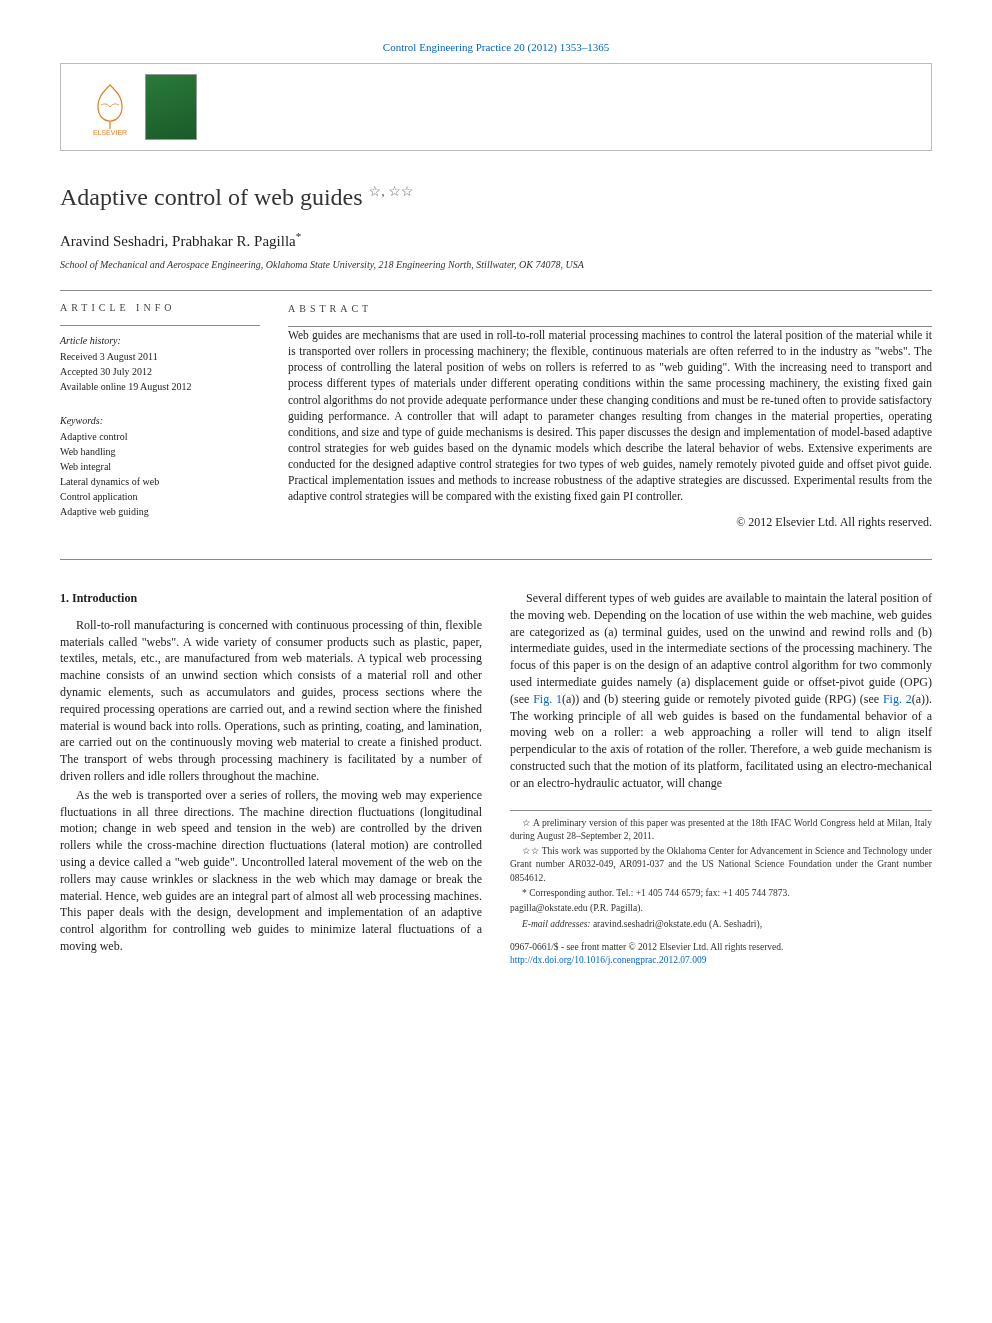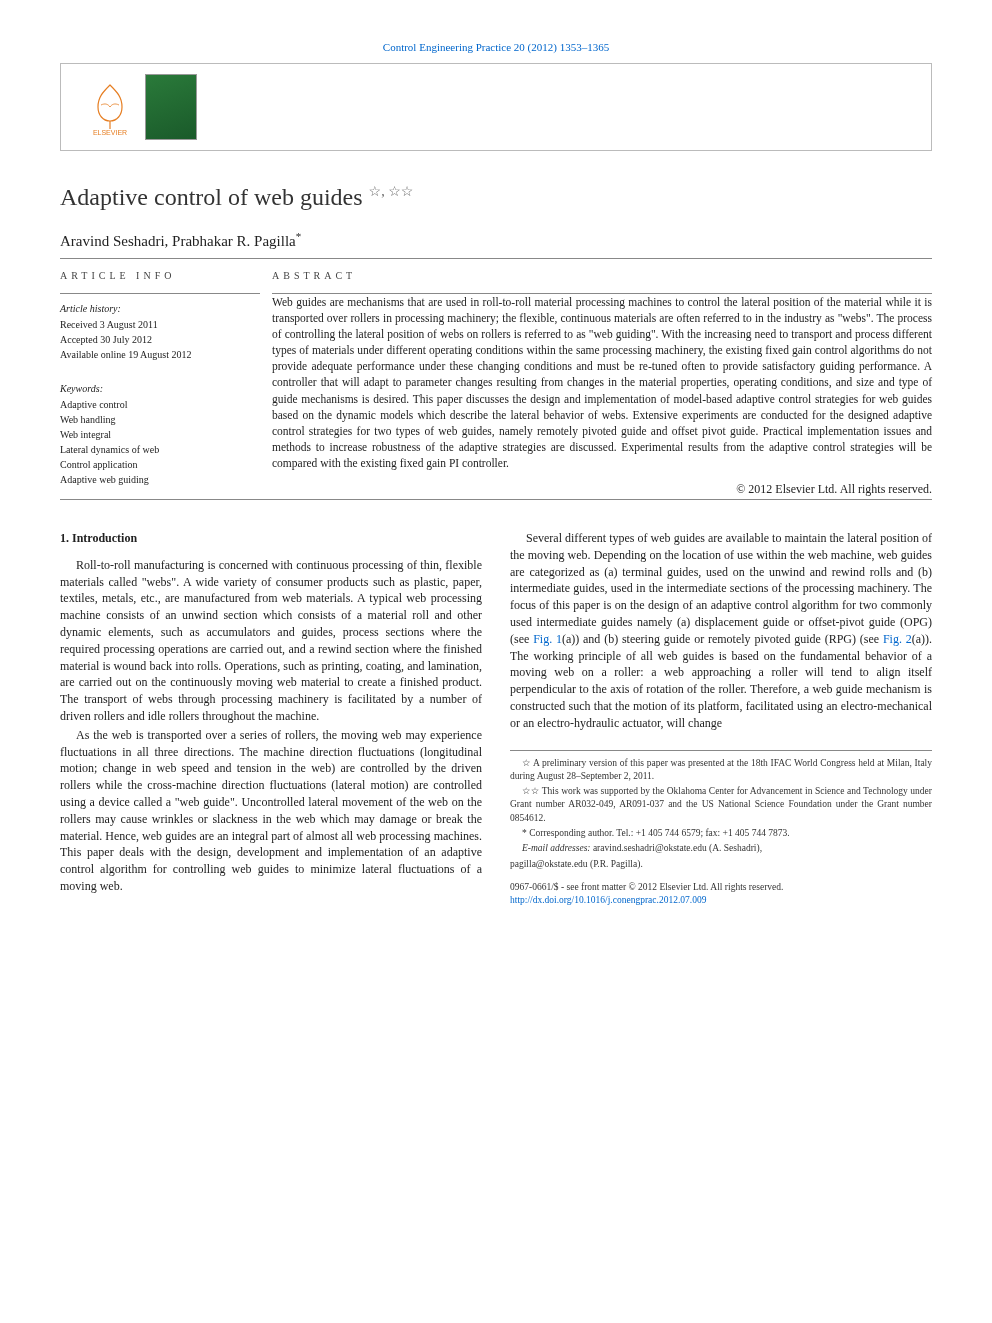--- a/index.html
+++ b/index.html
@@ -86,22 +86,24 @@
   .corr-mark { font-size: 11px; vertical-align: super; }
   .affiliation {
     font-size: 10px;
     font-style: italic;
     color: #333;
     margin-bottom: 18px;
   }
   .hr { border: none; border-top: 1px solid #888; margin: 0; }
   .info-abstract {
     display: flex;
-    gap: 12px;
+    gap: 28px;
     margin-top: 10px;
+    margin-bottom: 28px;
+    align-items: flex-end;
   }
   .info-col {
     width: 200px;
     font-size: 10px;
   }
   .info-heading {
     letter-spacing: 4px;
     font-size: 10px;
     color: #444;
     margin-bottom: 10px;
@@ -168,20 +170,21 @@
 
   <h1 class="article-title">
     <span>Adaptive control of web guides</span>
     <span class="star">☆, ☆☆</span>
   </h1>
 
   <div class="authors">
     <span>Aravind Seshadri, Prabhakar R. Pagilla</span><span class="corr-mark">*</span>
   </div>
 
+  <div class="affiliation">School of Mechanical and Aerospace Engineering, Oklahoma State University, 218 Engineering North, Stillwater, OK 74078, USA</div>
 
   <hr class="hr">
 
   <div class="info-abstract">
     <div class="info-col">
       <div class="info-heading">ARTICLE INFO</div>
       <div class="info-block">
         <div class="info-label">Article history:</div>
         <div class="info-line">Received 3 August 2011</div>
         <div class="info-line">Accepted 30 July 2012</div>
@@ -211,25 +214,25 @@
     <p class="para">Roll-to-roll manufacturing is concerned with continuous processing of thin, flexible materials called "webs". A wide variety of consumer products such as plastic, paper, textiles, metals, etc., are manufactured from web materials. A typical web processing machine consists of an unwind section which consists of a material roll and other dynamic elements, such as accumulators and guides, process sections where the required processing operations are carried out, and a rewind section where the finished material is wound back into rolls. Operations, such as printing, coating, and lamination, are carried out on the continuously moving web material to create a finished product. The transport of webs through processing machinery is facilitated by a number of driven rollers and idle rollers throughout the machine.</p>
     <p class="para">As the web is transported over a series of rollers, the moving web may experience fluctuations in all three directions. The machine direction fluctuations (longitudinal motion; change in web speed and tension in the web) are controlled by the driven rollers while the cross-machine direction fluctuations (lateral motion) are controlled using a device called a "web guide". Uncontrolled lateral movement of the web on the rollers may cause wrinkles or slackness in the web which may damage or break the material. Hence, web guides are an integral part of almost all web processing machines. This paper deals with the design, development and implementation of an adaptive control algorithm for controlling web guides to minimize lateral fluctuations of a moving web.</p>
     <p class="para">
       <span>Several different types of web guides are available to maintain the lateral position of the moving web. Depending on the location of use within the web machine, web guides are categorized as (a) terminal guides, used on the unwind and rewind rolls and (b) intermediate guides, used in the intermediate sections of the processing machinery. The focus of this paper is on the design of an adaptive control algorithm for two commonly used intermediate guides namely (a) displacement guide or offset-pivot guide (OPG) (see </span><a class="fig-link">Fig. 1</a><span>(a)) and (b) steering guide or remotely pivoted guide (RPG) (see </span><a class="fig-link">Fig. 2</a><span>(a)). The working principle of all web guides is based on the fundamental behavior of a moving web on a roller: a web approaching a roller will tend to align itself perpendicular to the axis of rotation of the roller. Therefore, a web guide mechanism is constructed such that the motion of its platform, facilitated using an electro-mechanical or an electro-hydraulic actuator, will change</span>
     </p>
 
     <div class="footnotes">
       <p>☆ A preliminary version of this paper was presented at the 18th IFAC World Congress held at Milan, Italy during August 28–September 2, 2011.</p>
       <p>☆☆ This work was supported by the Oklahoma Center for Advancement in Science and Technology under Grant number AR032-049, AR091-037 and the US National Science Foundation under the Grant number 0854612.</p>
       <p>* Corresponding author. Tel.: +1 405 744 6579; fax: +1 405 744 7873.</p>
+      <p style="text-indent:0">pagilla@okstate.edu (P.R. Pagilla).</p>
       <p>
         <em>E-mail addresses:</em>
         <span>aravind.seshadri@okstate.edu (A. Seshadri),</span>
       </p>
-      <p style="text-indent:0">pagilla@okstate.edu (P.R. Pagilla).</p>
       <div class="bottom-meta">
         <div>0967-0661/$ - see front matter © 2012 Elsevier Ltd. All rights reserved.</div>
         <div><a style="color:#0066cc;text-decoration:none">http://dx.doi.org/10.1016/j.conengprac.2012.07.009</a></div>
       </div>
     </div>
   </div>
 
 </div>
 
 </body></html>

